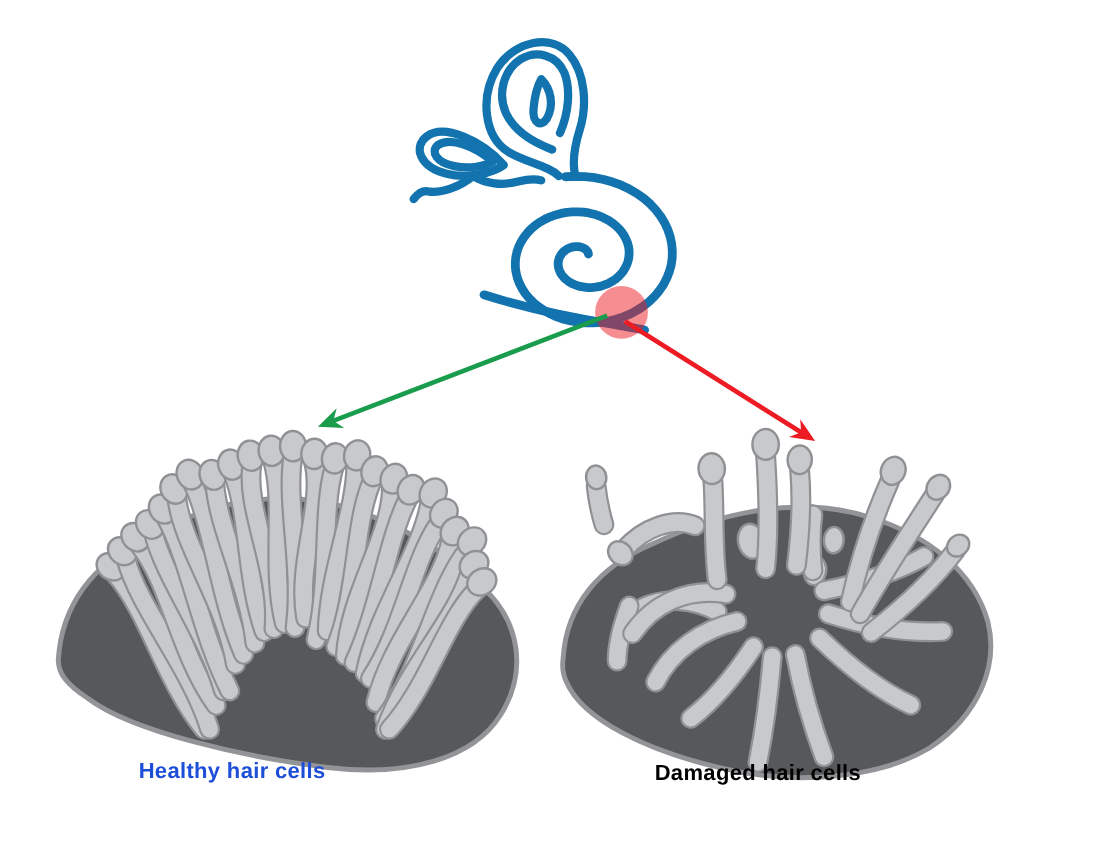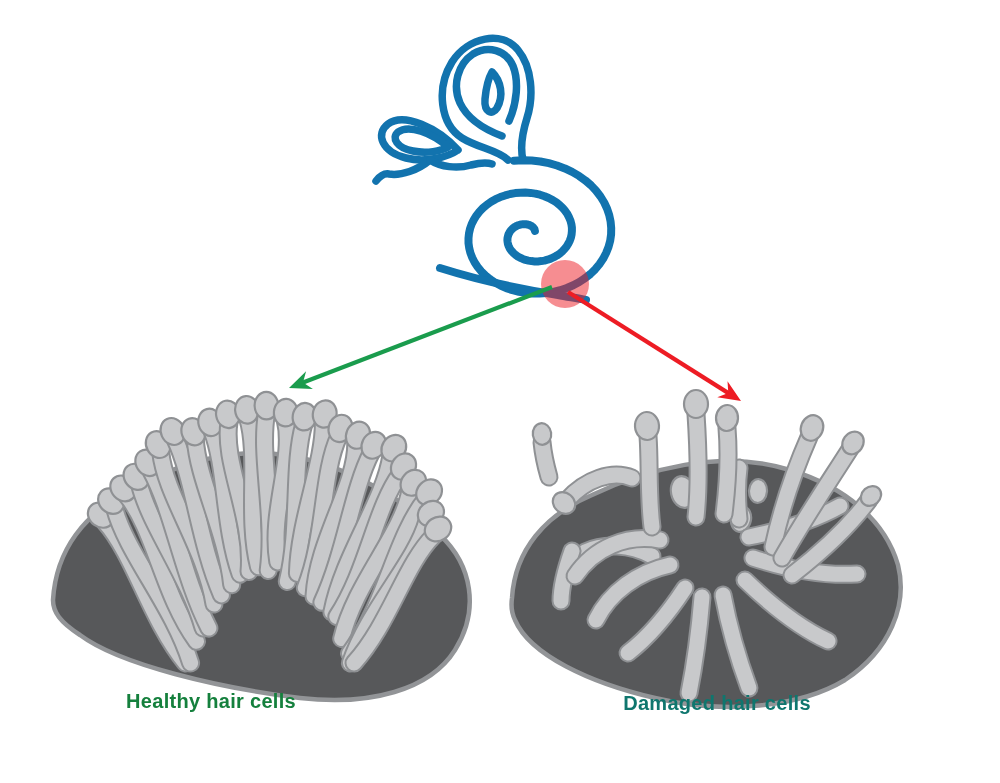--- a/index.html
+++ b/index.html
@@ -157,15 +157,15 @@
       </g>
       <g>
         <line x1="552" y1="287" x2="301.1" y2="383.3" stroke="#1A9C4D" stroke-width="4.2"></line>
         <polygon points="289,388 306.1,371.2 303.0,382.6 312.9,389.0" fill="#1A9C4D"></polygon>
       </g>
       <g>
         <line x1="568" y1="292" x2="730.0" y2="394.1" stroke="#ED1C24" stroke-width="4.2"></line>
         <polygon points="741,401 717.3,397.3 728.3,393.0 727.5,381.2" fill="#ED1C24"></polygon>
       </g>
     </svg>
-  <div class="cell-label" id="label-healthy" style="left: 211px; top: 690px; color: #15803d;">Healthy hair cells</div>
-  <div class="cell-label" id="label-damaged" style="left: 717px; top: 692px; color: #0f766e;">Damaged hair cells</div>
+  <div class="cell-label" id="label-healthy" style="left: 211px; top: 690px; color: #1d4ed8;">Healthy hair cells</div>
+  <div class="cell-label" id="label-damaged" style="left: 689px; top: 692px; color: #000000;">Damaged hair cells</div>
 </div>
 
 </body></html>

